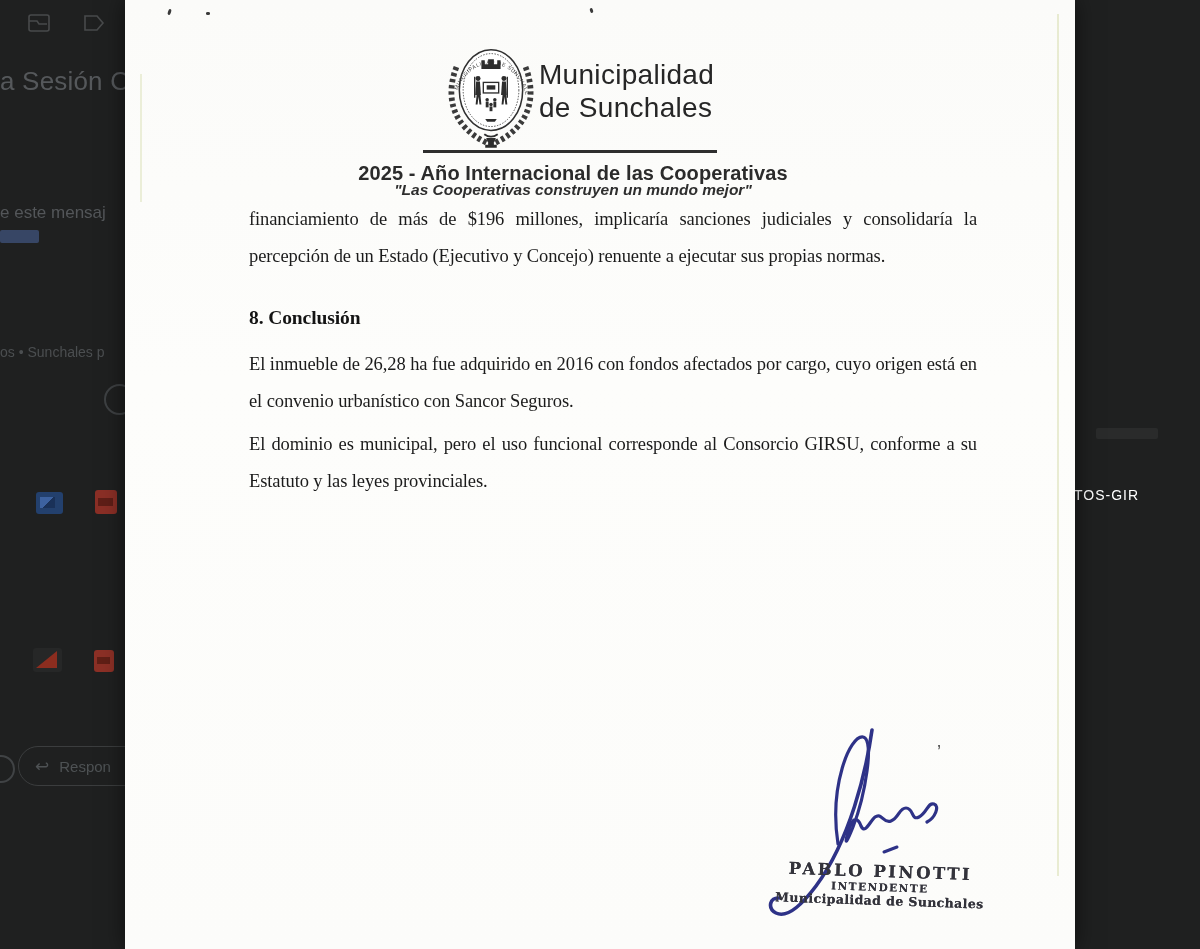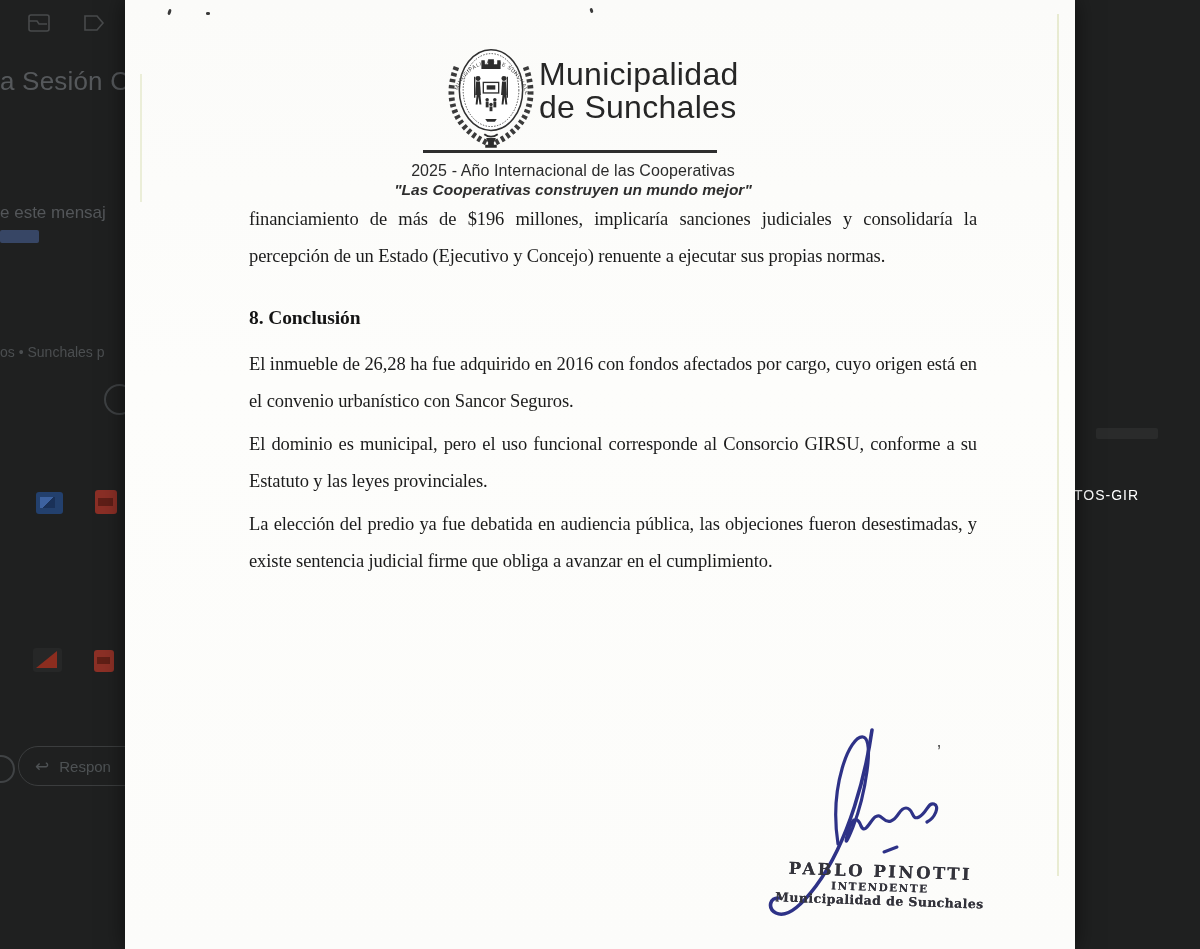--- a/index.html
+++ b/index.html
@@ -51,27 +51,27 @@
   .scanline{position:absolute;width:2px;background:#d8deb0;}
   .scanline.right{left:932px;top:14px;height:862px;opacity:.55;}
   .scanline.left{left:15px;top:74px;height:128px;opacity:.45;}
   .speck{position:absolute;background:#3a3a3a;border-radius:40%;}
   .speck.s1{left:43px;top:9px;width:3px;height:6px;transform:rotate(18deg);}
   .speck.s2{left:81px;top:12px;width:4px;height:3px;}
   .speck.s3{left:465px;top:8px;width:3px;height:5px;transform:rotate(-15deg);}
 
   .crest{position:absolute;left:318px;top:34px;width:96px;height:116px;}
   .org-name{
-    position:absolute;left:414px;top:58px;font-size:32px;line-height:33px;color:#262626;
+    position:absolute;left:414px;top:58px;font-size:28px;line-height:33px;color:#262626;
     font-family:"Liberation Sans",sans-serif;letter-spacing:.3px;
   }
   .header-rule{position:absolute;left:298px;top:150px;width:294px;height:3px;background:#2e2e2e;}
   .banner-year{
     position:absolute;left:148px;top:162px;width:600px;text-align:center;
-    font-size:16px;font-weight:normal;color:#2b2b2b;letter-spacing:.1px;
+    font-size:20px;font-weight:bold;color:#2b2b2b;letter-spacing:.1px;
   }
   .banner-motto{
     position:absolute;left:148px;top:181px;width:600px;text-align:center;
     font-size:15.5px;font-weight:bold;font-style:italic;color:#2e2e2e;
   }
 
   .doc-body{
     position:absolute;left:124px;top:201px;width:728px;
     font-family:"Liberation Serif","DejaVu Serif",serif;
     font-size:18.5px;line-height:37px;color:#1b1b1b;letter-spacing:-.1px;
@@ -197,21 +197,20 @@
 
   <div class="header-rule"></div>
   <div class="banner-year">2025 - Año Internacional de las Cooperativas</div>
   <div class="banner-motto">"Las Cooperativas construyen un mundo mejor"</div>
 
   <div class="doc-body">
     <p>financiamiento de más de $196 millones, implicaría sanciones judiciales y consolidaría la percepción de un Estado (Ejecutivo y Concejo) renuente a ejecutar sus propias normas.</p>
     <div class="doc-heading">8. Conclusión</div>
     <p>El inmueble de 26,28 ha fue adquirido en 2016 con fondos afectados por cargo, cuyo origen está en el convenio urbanístico con Sancor Seguros.</p>
     <p>El dominio es municipal, pero el uso funcional corresponde al Consorcio GIRSU, conforme a su Estatuto y las leyes provinciales.</p>
-    <p>La elección del predio ya fue debatida en audiencia pública, las objeciones fueron desestimadas, y existe sentencia judicial firme que obliga a avanzar en el cumplimiento.</p>
   </div>
 
   <svg class="signature-svg" viewBox="0 0 205 212">
     <path class="sig-stroke" stroke-width="3.6" d="M119,4 C113,46 97,114 63,160 C51,176 35,193 23,187 C14,182 17,171 26,172"></path>
     <path class="sig-stroke" stroke-width="3.2" d="M85,118 C76,60 97,9 110,11 C122,13 112,70 100,101 C94,116 91,121 95,106 C100,87 106,94 108,100 C112,109 117,95 122,91 C129,86 130,98 138,95 C146,92 146,82 153,82 C161,82 158,95 166,91 C174,87 175,76 181,78 C187,80 182,92 174,96"></path>
     <path class="sig-stroke" stroke-width="3" d="M131,126 L144,121"></path>
   </svg>
   <div class="apostrophe">’</div>
 
   <div class="stamp">

